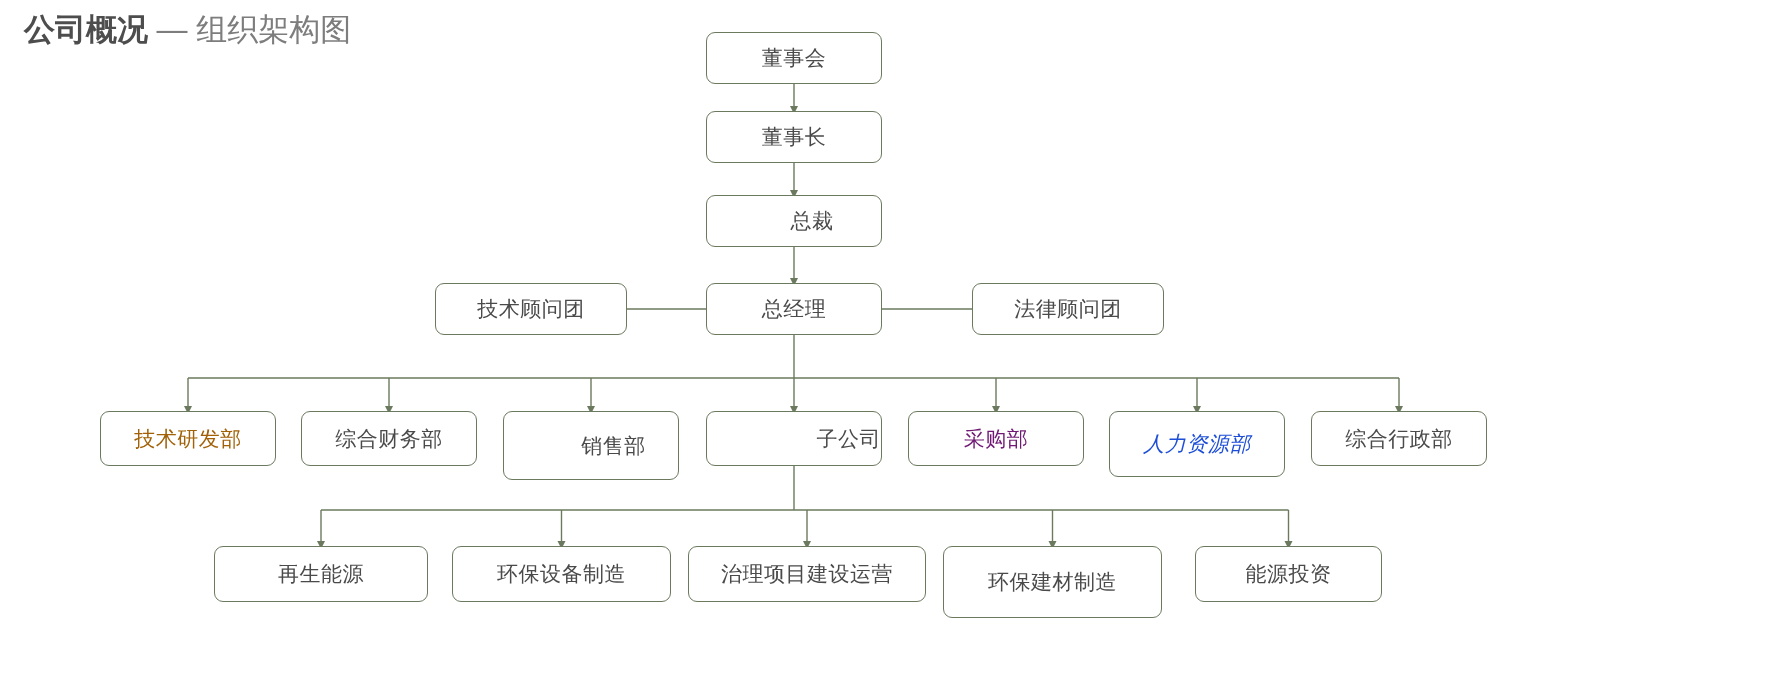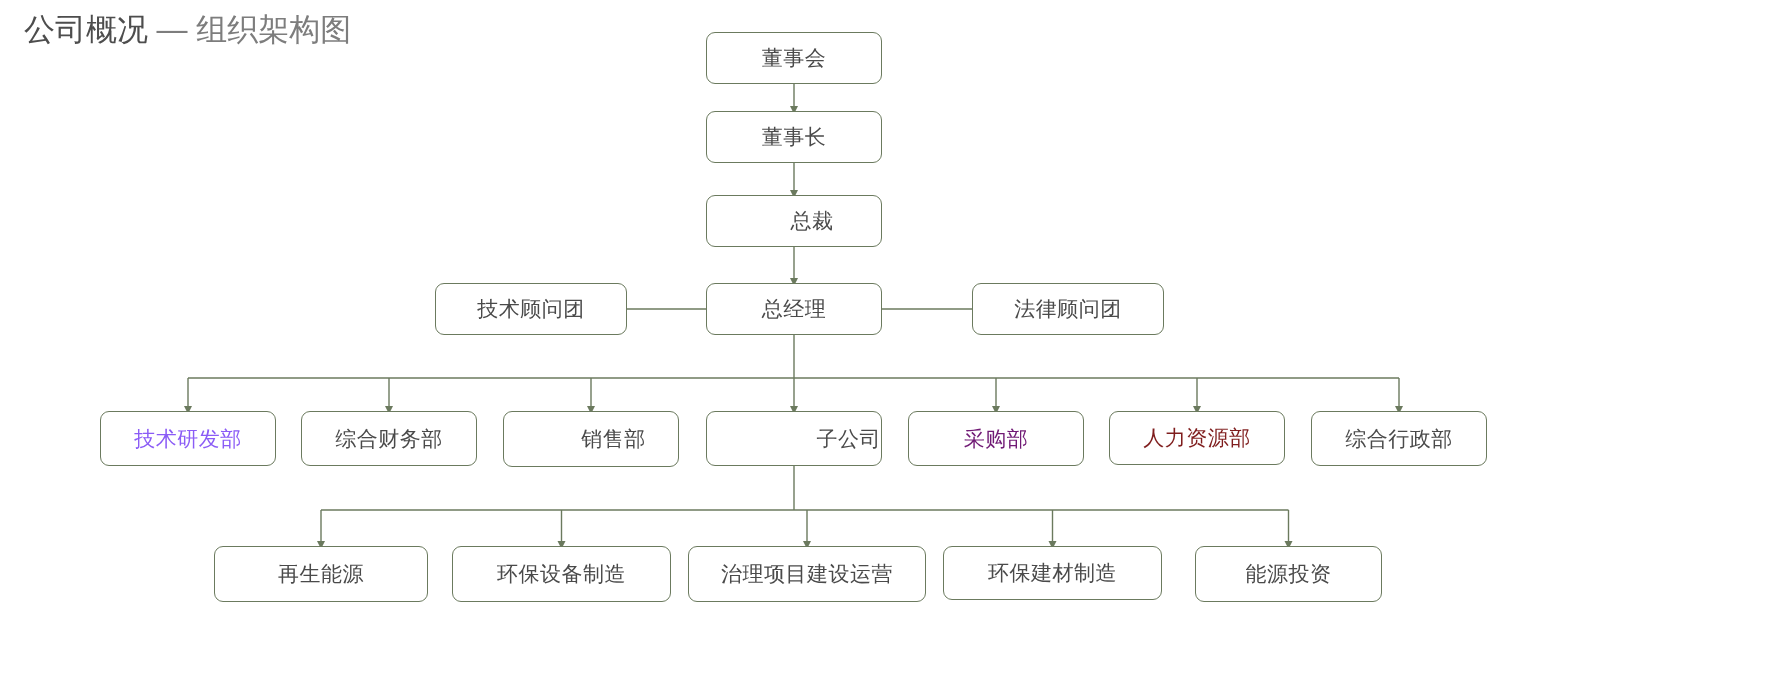--- a/index.html
+++ b/index.html
@@ -24,21 +24,21 @@
   
   .title {
     position: absolute;
     left: 24px;
     top: 8px;
     font-size: 31px;
     line-height: 44px;
     white-space: nowrap;
   }
   .title .strong {
-    font-weight: normal;
+    font-weight: bold;
     color: #4d4d4d;
     margin-top: 7px;
   }
   .title .light {
     font-weight: normal;
     color: #7d7d7d;
   }
 
   
   #wires {
@@ -116,51 +116,51 @@
       </div>
       <div class="node" style="left: 706px; top: 283px; width: 176px; height: 52px; border-color: rgb(107, 122, 94); color: rgb(74, 74, 74);">
         <span>总经理</span>
       </div>
       <div class="node" style="left: 435px; top: 283px; width: 192px; height: 52px; border-color: rgb(107, 122, 94); color: rgb(74, 74, 74);">
         <span>技术顾问团</span>
       </div>
       <div class="node" style="left: 972px; top: 283px; width: 192px; height: 52px; border-color: rgb(107, 122, 94); color: rgb(74, 74, 74);">
         <span>法律顾问团</span>
       </div>
-      <div class="node" style="left: 100px; top: 411px; width: 176px; height: 55px; border-color: rgb(107, 122, 94); color: #8b5cf6;">
+      <div class="node" style="left: 100px; top: 411px; width: 176px; height: 55px; border-color: rgb(107, 122, 94); color: #a16207;">
         <span>技术研发部</span>
       </div>
       <div class="node" style="left: 301px; top: 411px; width: 176px; height: 55px; border-color: rgb(107, 122, 94); color: rgb(74, 74, 74);">
         <span>综合财务部</span>
       </div>
-      <div class="node" style="left: 503px; top: 411px; width: 176px; height: 56px; border-color: rgb(107, 122, 94); color: rgb(74, 74, 74); padding-left: 45px;">
+      <div class="node" style="left: 503px; top: 411px; width: 176px; height: 69px; border-color: rgb(107, 122, 94); color: rgb(74, 74, 74); padding-left: 45px;">
         <span>销售部</span>
       </div>
       <div class="node" style="left: 706px; top: 411px; width: 176px; height: 55px; border-color: rgb(107, 122, 94); color: rgb(74, 74, 74); justify-content: flex-end;">
         <span>子公司</span>
       </div>
       <div class="node" style="left: 908px; top: 411px; width: 176px; height: 55px; border-color: rgb(107, 122, 94); color: #701a75;">
         <span>采购部</span>
       </div>
-      <div class="node" style="left: 1109px; top: 411px; width: 176px; height: 54px; border-color: rgb(107, 122, 94); color: #7f1d1d;">
+      <div class="node" style="left: 1109px; top: 411px; width: 176px; height: 66px; border-color: rgb(107, 122, 94); color: #1d4ed8; font-style: italic;">
         <span>人力资源部</span>
       </div>
       <div class="node" style="left: 1311px; top: 411px; width: 176px; height: 55px; border-color: rgb(107, 122, 94); color: rgb(74, 74, 74);">
         <span>综合行政部</span>
       </div>
       <div class="node" style="left: 214px; top: 546px; width: 214px; height: 56px; border-color: rgb(107, 122, 94); color: rgb(74, 74, 74);">
         <span>再生能源</span>
       </div>
       <div class="node" style="left: 452px; top: 546px; width: 219px; height: 56px; border-color: rgb(107, 122, 94); color: rgb(74, 74, 74); text-align: center;">
         <span>环保设备制造</span>
       </div>
       <div class="node" style="left: 688px; top: 546px; width: 238px; height: 56px; border-color: rgb(107, 122, 94); color: rgb(74, 74, 74);">
         <span>治理项目建设运营</span>
       </div>
-      <div class="node" style="left: 943px; top: 546px; width: 219px; height: 54px; border-color: rgb(107, 122, 94); color: rgb(74, 74, 74); text-align: center;">
+      <div class="node" style="left: 943px; top: 546px; width: 219px; height: 72px; border-color: rgb(107, 122, 94); color: rgb(74, 74, 74); text-align: center;">
         <span>环保建材制造</span>
       </div>
       <div class="node" style="left: 1195px; top: 546px; width: 187px; height: 56px; border-color: rgb(107, 122, 94); color: rgb(74, 74, 74); justify-content: center;">
         <span>能源投资</span>
       </div>
     </div>
 
 </div>
 
 </body></html>

